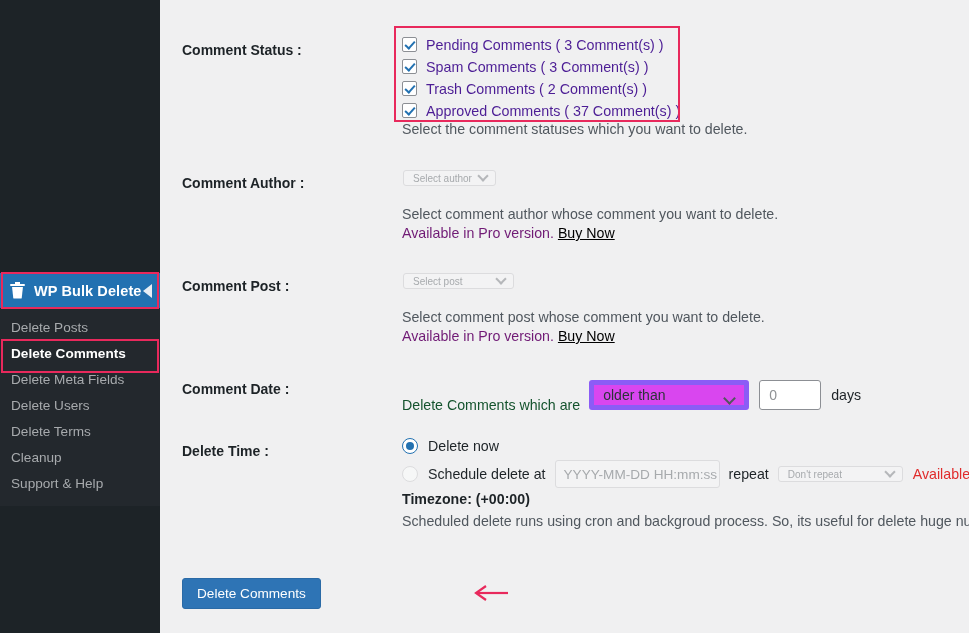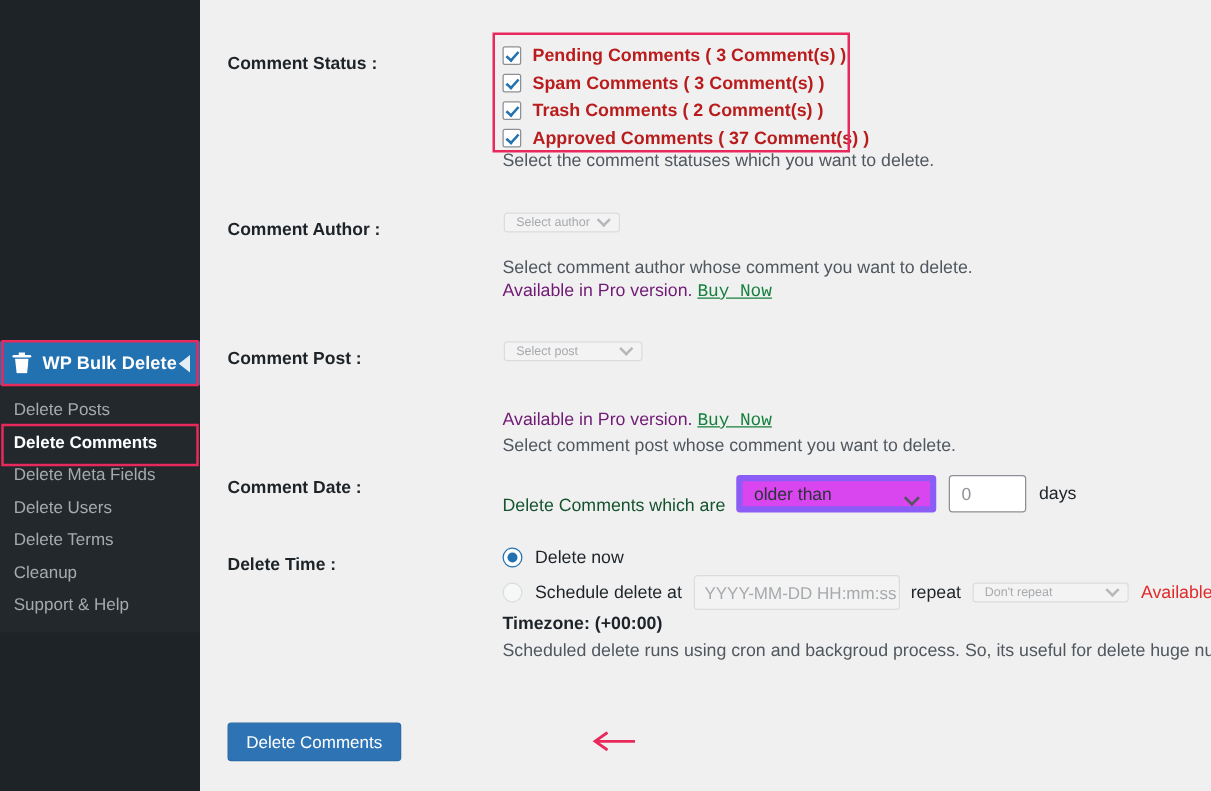--- a/index.html
+++ b/index.html
@@ -120,24 +120,23 @@
     white-space: nowrap;
   }
   .help {
     color: #50575e;
     font-size: 14.2px;
     white-space: nowrap;
   }
   .pro-line { white-space: nowrap; font-size: 14.2px; }
   .pro-text { color: #701a75; }
   .buy-now {
-    color: #15803d;
+    color: #000000;
     text-decoration: underline;
     cursor: pointer;
-    font-family: Liberation Mono, monospace;
   }
 
   
   .cb-list { position: absolute; left: 242px; top: 34px; }
   .cb-row {
     display: flex; align-items: center;
     height: 21px;
     margin-bottom: 1px;
   }
   .cbox {
@@ -153,23 +152,22 @@
     content: "";
     position: absolute;
     left: 4px; top: 1px;
     width: 4px; height: 8px;
     border: solid #2271b1;
     border-width: 0 2px 2px 0;
     transform: rotate(42deg);
   }
   .cb-label {
     font-size: 14.3px;
-    color: #b91c1c;
-    white-space: nowrap;
-    font-weight: bold;
+    color: #4c1d95;
+    white-space: nowrap;
   }
 
   
   .sel-disabled {
     display: inline-flex;
     align-items: center;
     height: 16px;
     padding: 0 8px 0 9px;
     background: #f3f3f4;
     border: 1px solid #dcdcde;
@@ -386,21 +384,21 @@
     <div class="pro-line" style="position:absolute; left:242px; top:225px;">
       <span class="pro-text">Available in Pro version.</span>
       <span class="buy-now">Buy Now</span>
     </div>
 
     <div class="field-label" style="left:22px; top:278px;">Comment Post :</div>
     <div class="sel-disabled" style="position:absolute; left:243px; top:273px;gap:28px;">
       <span>Select post</span>
       <span class="chev"></span>
     </div>
-    <div class="help" style="position:absolute; left:242px; top:309px;margin-top:40px;">Select comment post whose comment you want to delete.</div>
+    <div class="help" style="position:absolute; left:242px; top:309px;">Select comment post whose comment you want to delete.</div>
     <div class="pro-line" style="position:absolute; left:242px; top:328px;">
       <span class="pro-text">Available in Pro version.</span>
       <span class="buy-now">Buy Now</span>
     </div>
 
     <div class="field-label" style="left:22px; top:381px;">Comment Date :</div>
     <div class="date-row">
       <span class="lead">Delete Comments which are</span>
       <span class="select-real">
         <span>older than</span>

